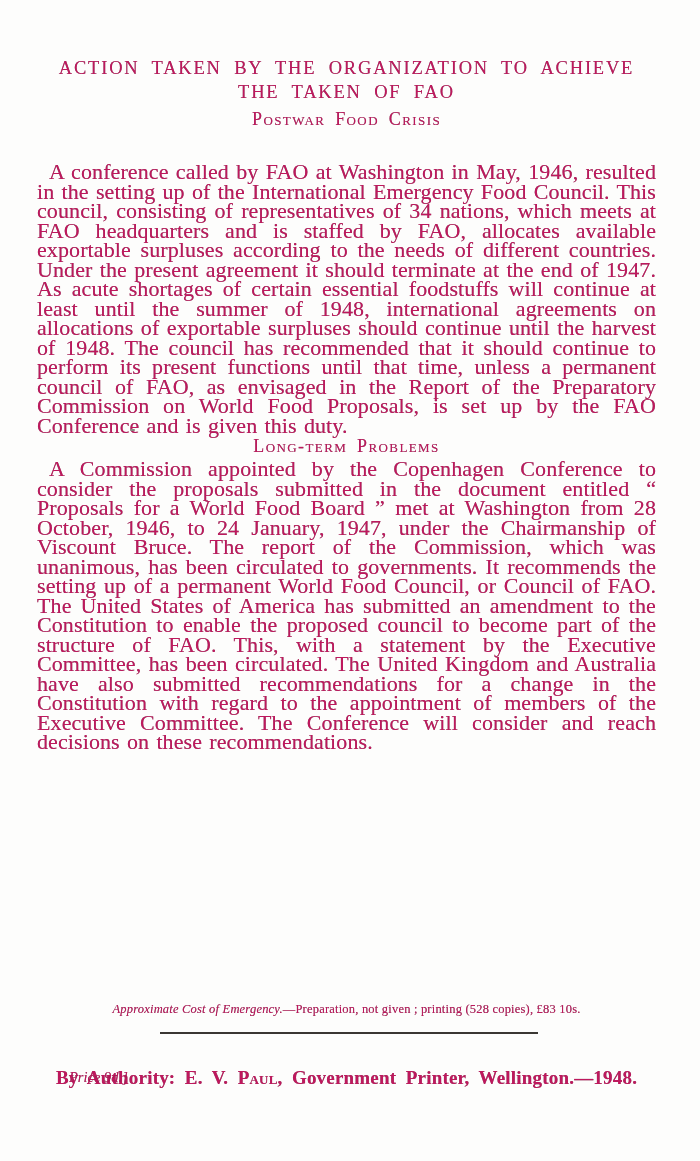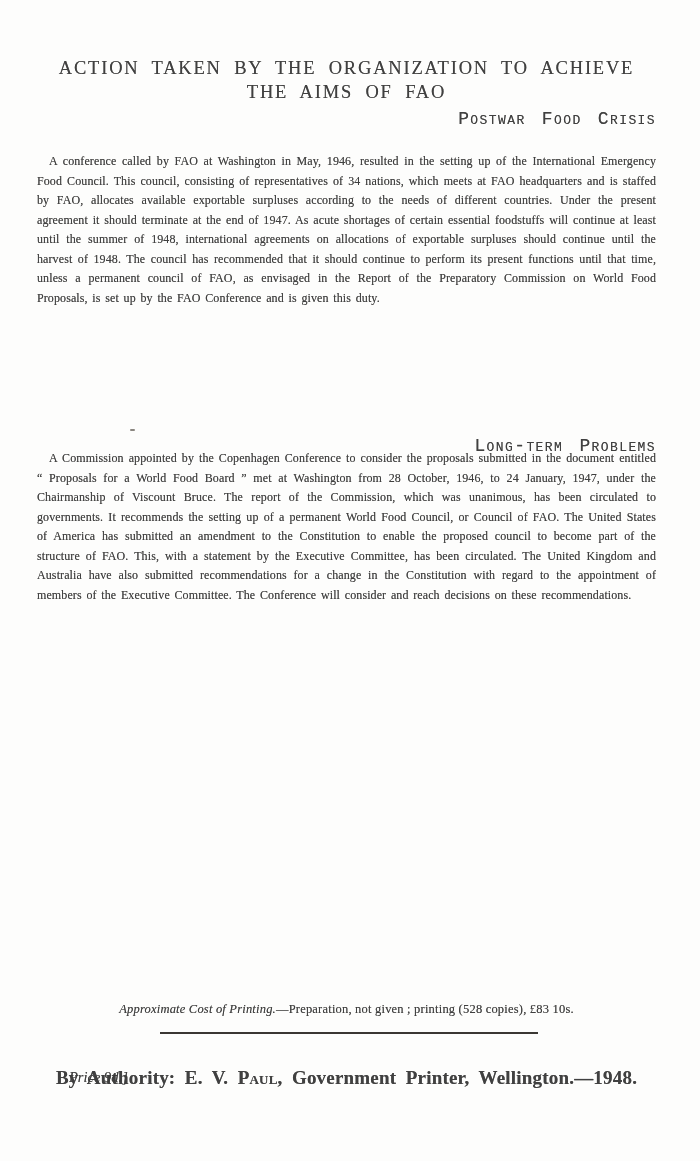--- a/index.html
+++ b/index.html
@@ -7,57 +7,56 @@
     padding: 0;
     background: #ffffff;
   }
   .paper {
     position: relative;
     width: 700px;
     height: 1161px;
     background: #fdfdfc;
     overflow: hidden;
     font-family: "Liberation Serif", "DejaVu Serif", serif;
-    color: #404040;
+    color: #be185d;
     text-shadow: 0 0 0.4px rgba(46, 43, 40, 0.55);
   }
 
   
   .doc-title {
     position: absolute;
     top: 56px;
     left: 37px;
     width: 619px;
     text-align: center;
     font-size: 18.5px;
     line-height: 24px;
     letter-spacing: 1.8px;
     word-spacing: 6px;
   }
   .section-heading {
     position: absolute;
     left: 37px;
     width: 619px;
-    text-align: right;
+    text-align: center;
     font-variant: small-caps;
     font-size: 18px;
     letter-spacing: 1.4px;
     word-spacing: 4px;
     line-height: 20px;
-    font-family: Liberation Mono, monospace;
   }
   .heading-postwar { top: 109px; }
   .heading-longterm { top: 436px; }
 
   
   .body-para {
     position: absolute;
     left: 37px;
     width: 619px;
-    font-size: 12px;
+    font-size: 22px;
     line-height: 19.5px;
     text-align: justify;
     text-indent: 12px;
     word-spacing: 1.6px;
     letter-spacing: 0.1px;
   }
   .para-1 { top: 140px; }
   .para-2 { top: 437px; }
 
   
@@ -116,35 +115,35 @@
     line-height: 18px;
   }
 </style>
 </head>
 <body>
 
 <div class="paper">
 
   <div class="doc-title">
     <div>ACTION TAKEN BY THE ORGANIZATION TO ACHIEVE</div>
-    <div>THE AIMS OF FAO</div>
+    <div>THE TAKEN OF FAO</div>
   </div>
 
   <div class="section-heading heading-postwar">Postwar Food Crisis</div>
 
   <p class="body-para para-1">A conference called by FAO at Washington in May, 1946, resulted in the setting up of the International Emergency Food Council. This council, consisting of representatives of 34 nations, which meets at FAO headquarters and is staffed by FAO, allocates available exportable surpluses according to the needs of different countries. Under the present agreement it should terminate at the end of 1947. As acute shortages of certain essential foodstuffs will continue at least until the summer of 1948, international agreements on allocations of exportable surpluses should continue until the harvest of 1948. The council has recommended that it should continue to perform its present functions until that time, unless a permanent council of FAO, as envisaged in the Report of the Preparatory Commission on World Food Proposals, is set up by the FAO Conference and is given this duty.</p>
 
   <div class="print-speck"></div>
 
   <div class="section-heading heading-longterm">Long-term Problems</div>
 
   <p class="body-para para-2">A Commission appointed by the Copenhagen Conference to consider the proposals submitted in the document entitled “ Proposals for a World Food Board ” met at Washington from 28 October, 1946, to 24 January, 1947, under the Chairmanship of Viscount Bruce. The report of the Commission, which was unanimous, has been circulated to governments. It recommends the setting up of a permanent World Food Council, or Council of FAO. The United States of America has submitted an amendment to the Constitution to enable the proposed council to become part of the structure of FAO. This, with a statement by the Executive Committee, has been circulated. The United Kingdom and Australia have also submitted recommendations for a change in the Constitution with regard to the appointment of members of the Executive Committee. The Conference will consider and reach decisions on these recommendations.</p>
 
   <div class="cost-line">
-    <span class="italic">Approximate Cost of Printing.</span><span>—Preparation, not given ; printing (528 copies), £83 10s.</span>
+    <span class="italic">Approximate Cost of Emergency.</span><span>—Preparation, not given ; printing (528 copies), £83 10s.</span>
   </div>
 
   <div class="imprint-rule"></div>
 
   <div class="authority-line">
     <span>By Authority: E. V. </span><span class="sc">Paul</span><span>, Government Printer, Wellington.—1948.</span>
   </div>
 
   <div class="price-line">Price 9d.]</div>
 

